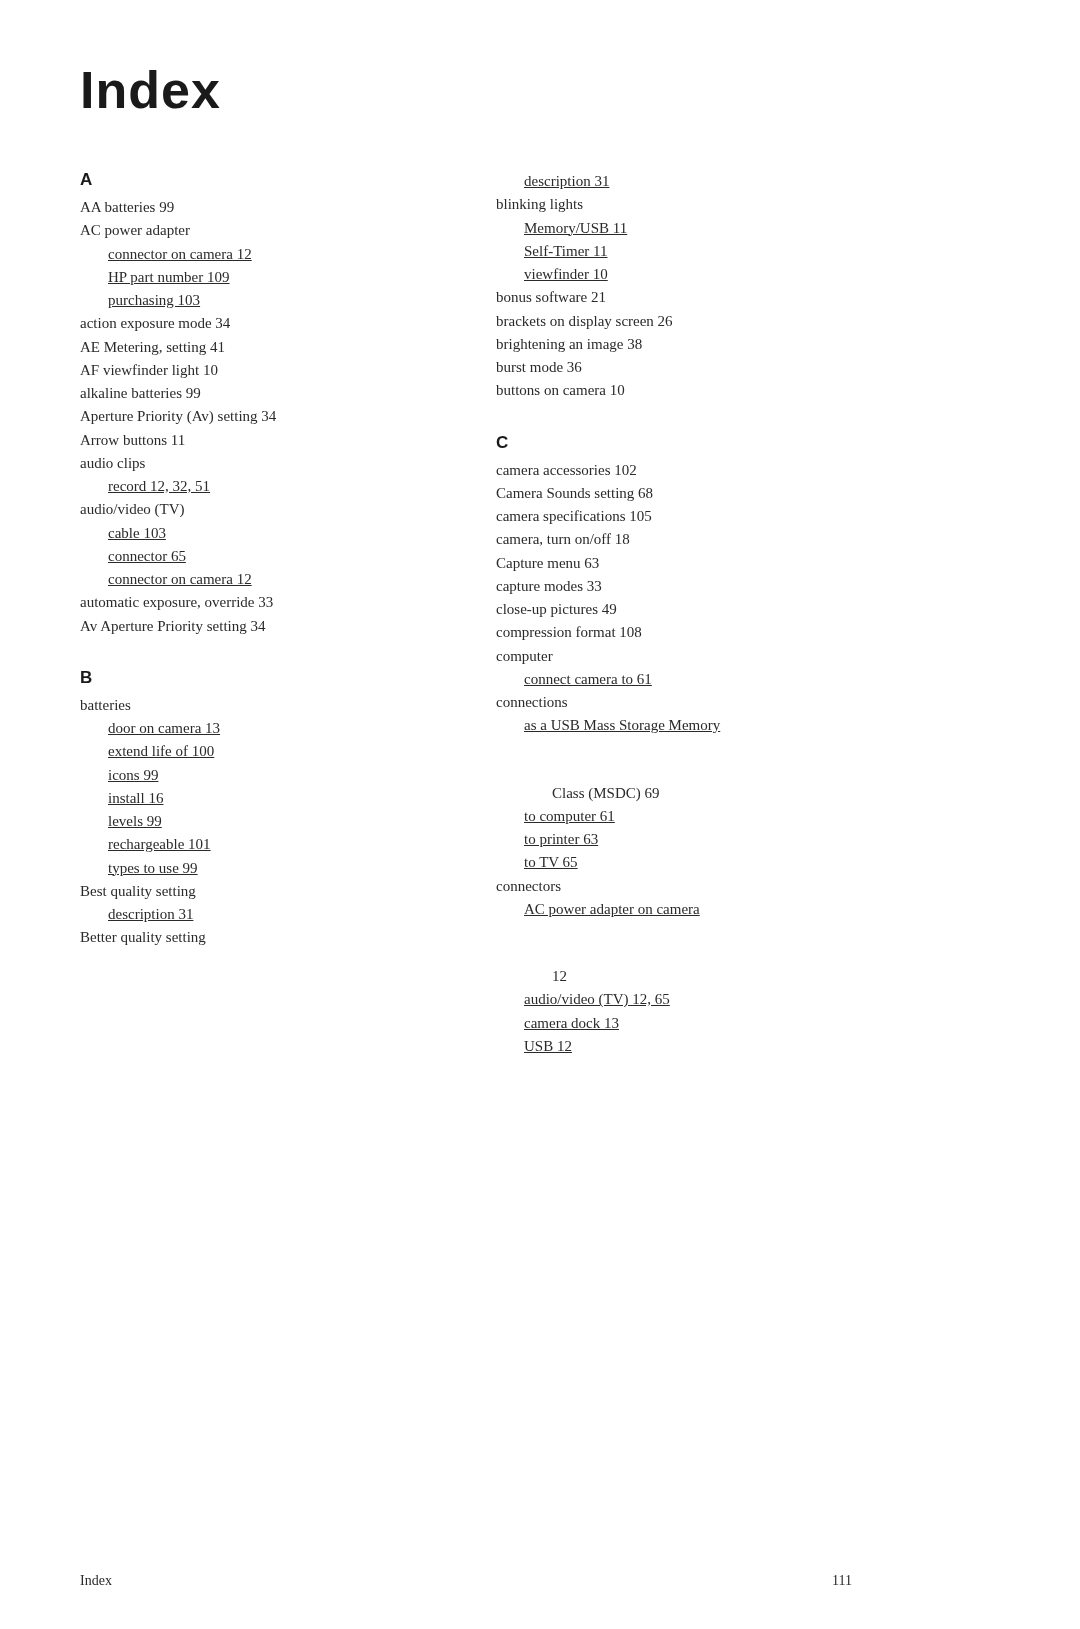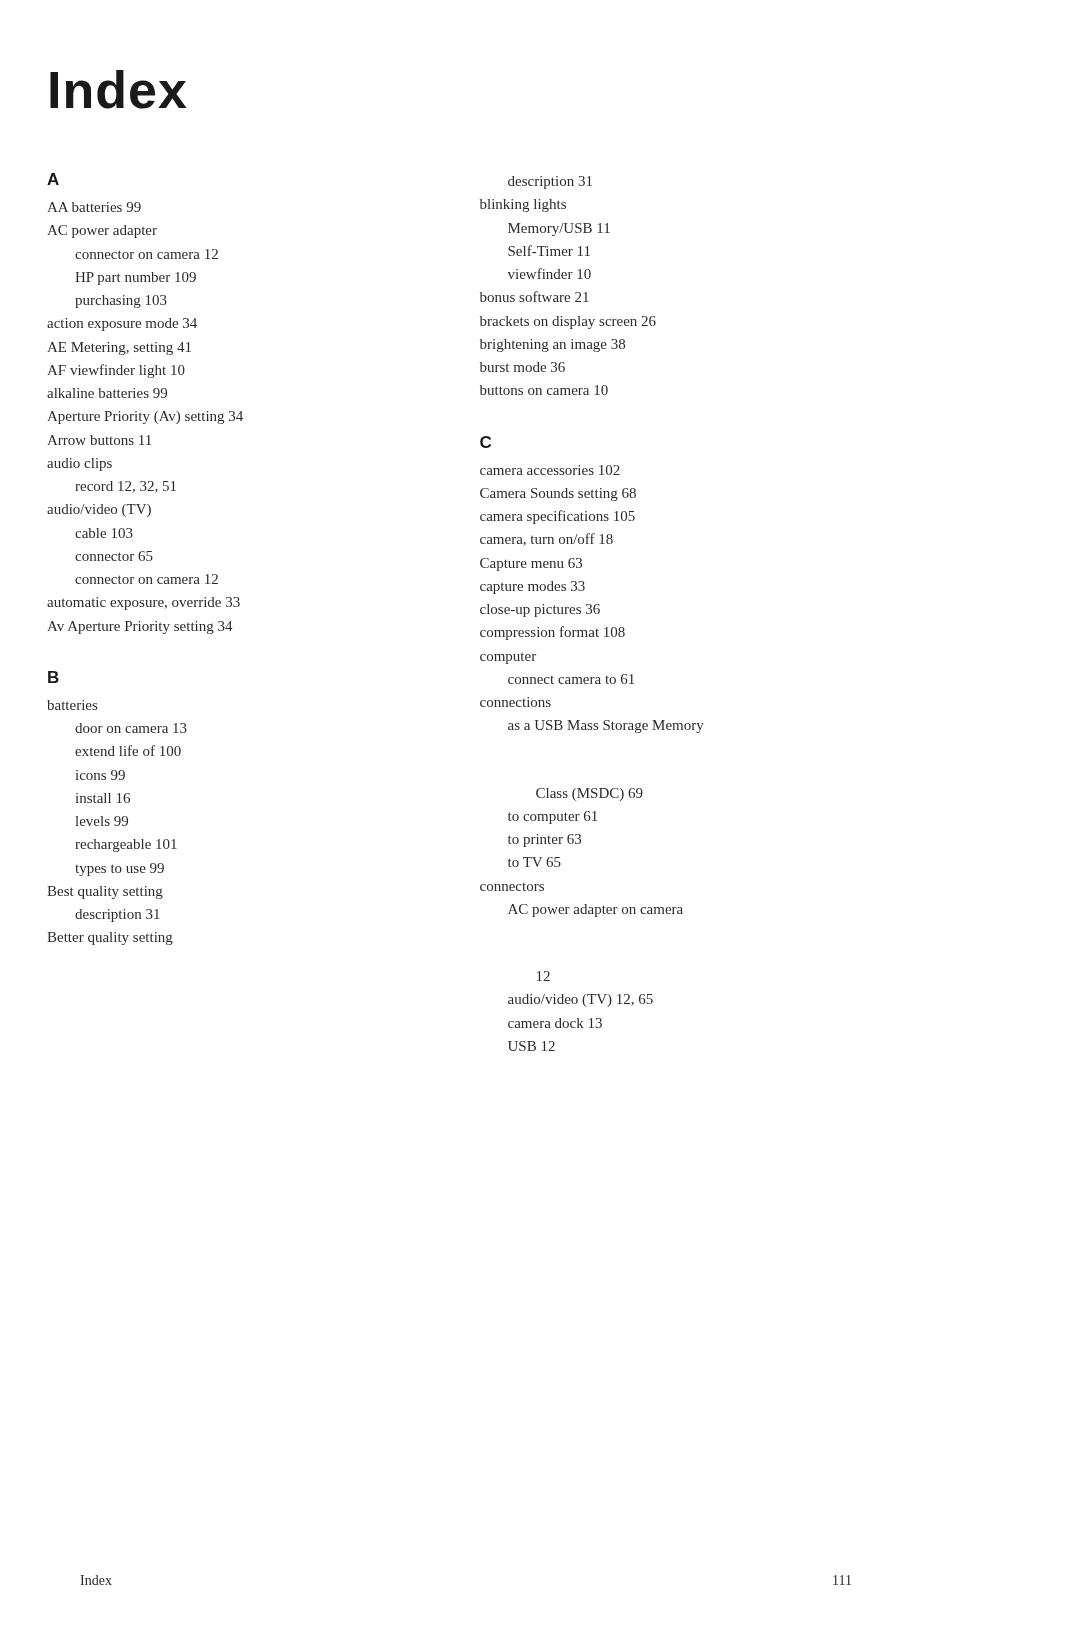--- a/index.html
+++ b/index.html
@@ -14,21 +14,21 @@
       font-size: 15px;
       color: #1a1a1a;
       width: 1080px;
       min-height: 1629px;
       position: relative;
     }
 
     .page {
       width: 932px;
       min-height: 1629px;
-      padding: 60px 80px 80px 47px;
+      padding: 60px 80px 80px 80px;
       position: relative;
     }
 
     h1.index-title {
       font-family: Arial, Helvetica, sans-serif;
       font-size: 52px;
       font-weight: 900;
       color: #1a1a1a;
       margin-bottom: 50px;
       letter-spacing: 1px;
@@ -56,20 +56,21 @@
     }
 
     .entry {
       line-height: 1.55;
       font-size: 15px;
       color: #2a2a2a;
     }
 
     .entry.indent1 {
       padding-left: 28px;
+      text-decoration: underline;
     }
 
     .entry.indent2 {
       padding-left: 56px;
       margin-top: 44px;
     }
 
     .footer {
       position: absolute;
       bottom: 40px;
@@ -143,21 +144,21 @@
           <div class="entry">buttons on camera 10</div>
         </div>
         <div class="section">
           <div class="section-letter">C</div>
           <div class="entry">camera accessories 102</div>
           <div class="entry">Camera Sounds setting 68</div>
           <div class="entry">camera specifications 105</div>
           <div class="entry">camera, turn on/off 18</div>
           <div class="entry">Capture menu 63</div>
           <div class="entry">capture modes 33</div>
-          <div class="entry">close-up pictures 36</div>
+          <div class="entry">close-up pictures 49</div>
           <div class="entry">compression format 108</div>
           <div class="entry">computer</div>
           <div class="entry indent1">connect camera to 61</div>
           <div class="entry">connections</div>
           <div class="entry indent1">as a USB Mass Storage Memory</div>
           <div class="entry indent2">Class (MSDC) 69</div>
           <div class="entry indent1">to computer 61</div>
           <div class="entry indent1">to printer 63</div>
           <div class="entry indent1">to TV 65</div>
           <div class="entry">connectors</div>

